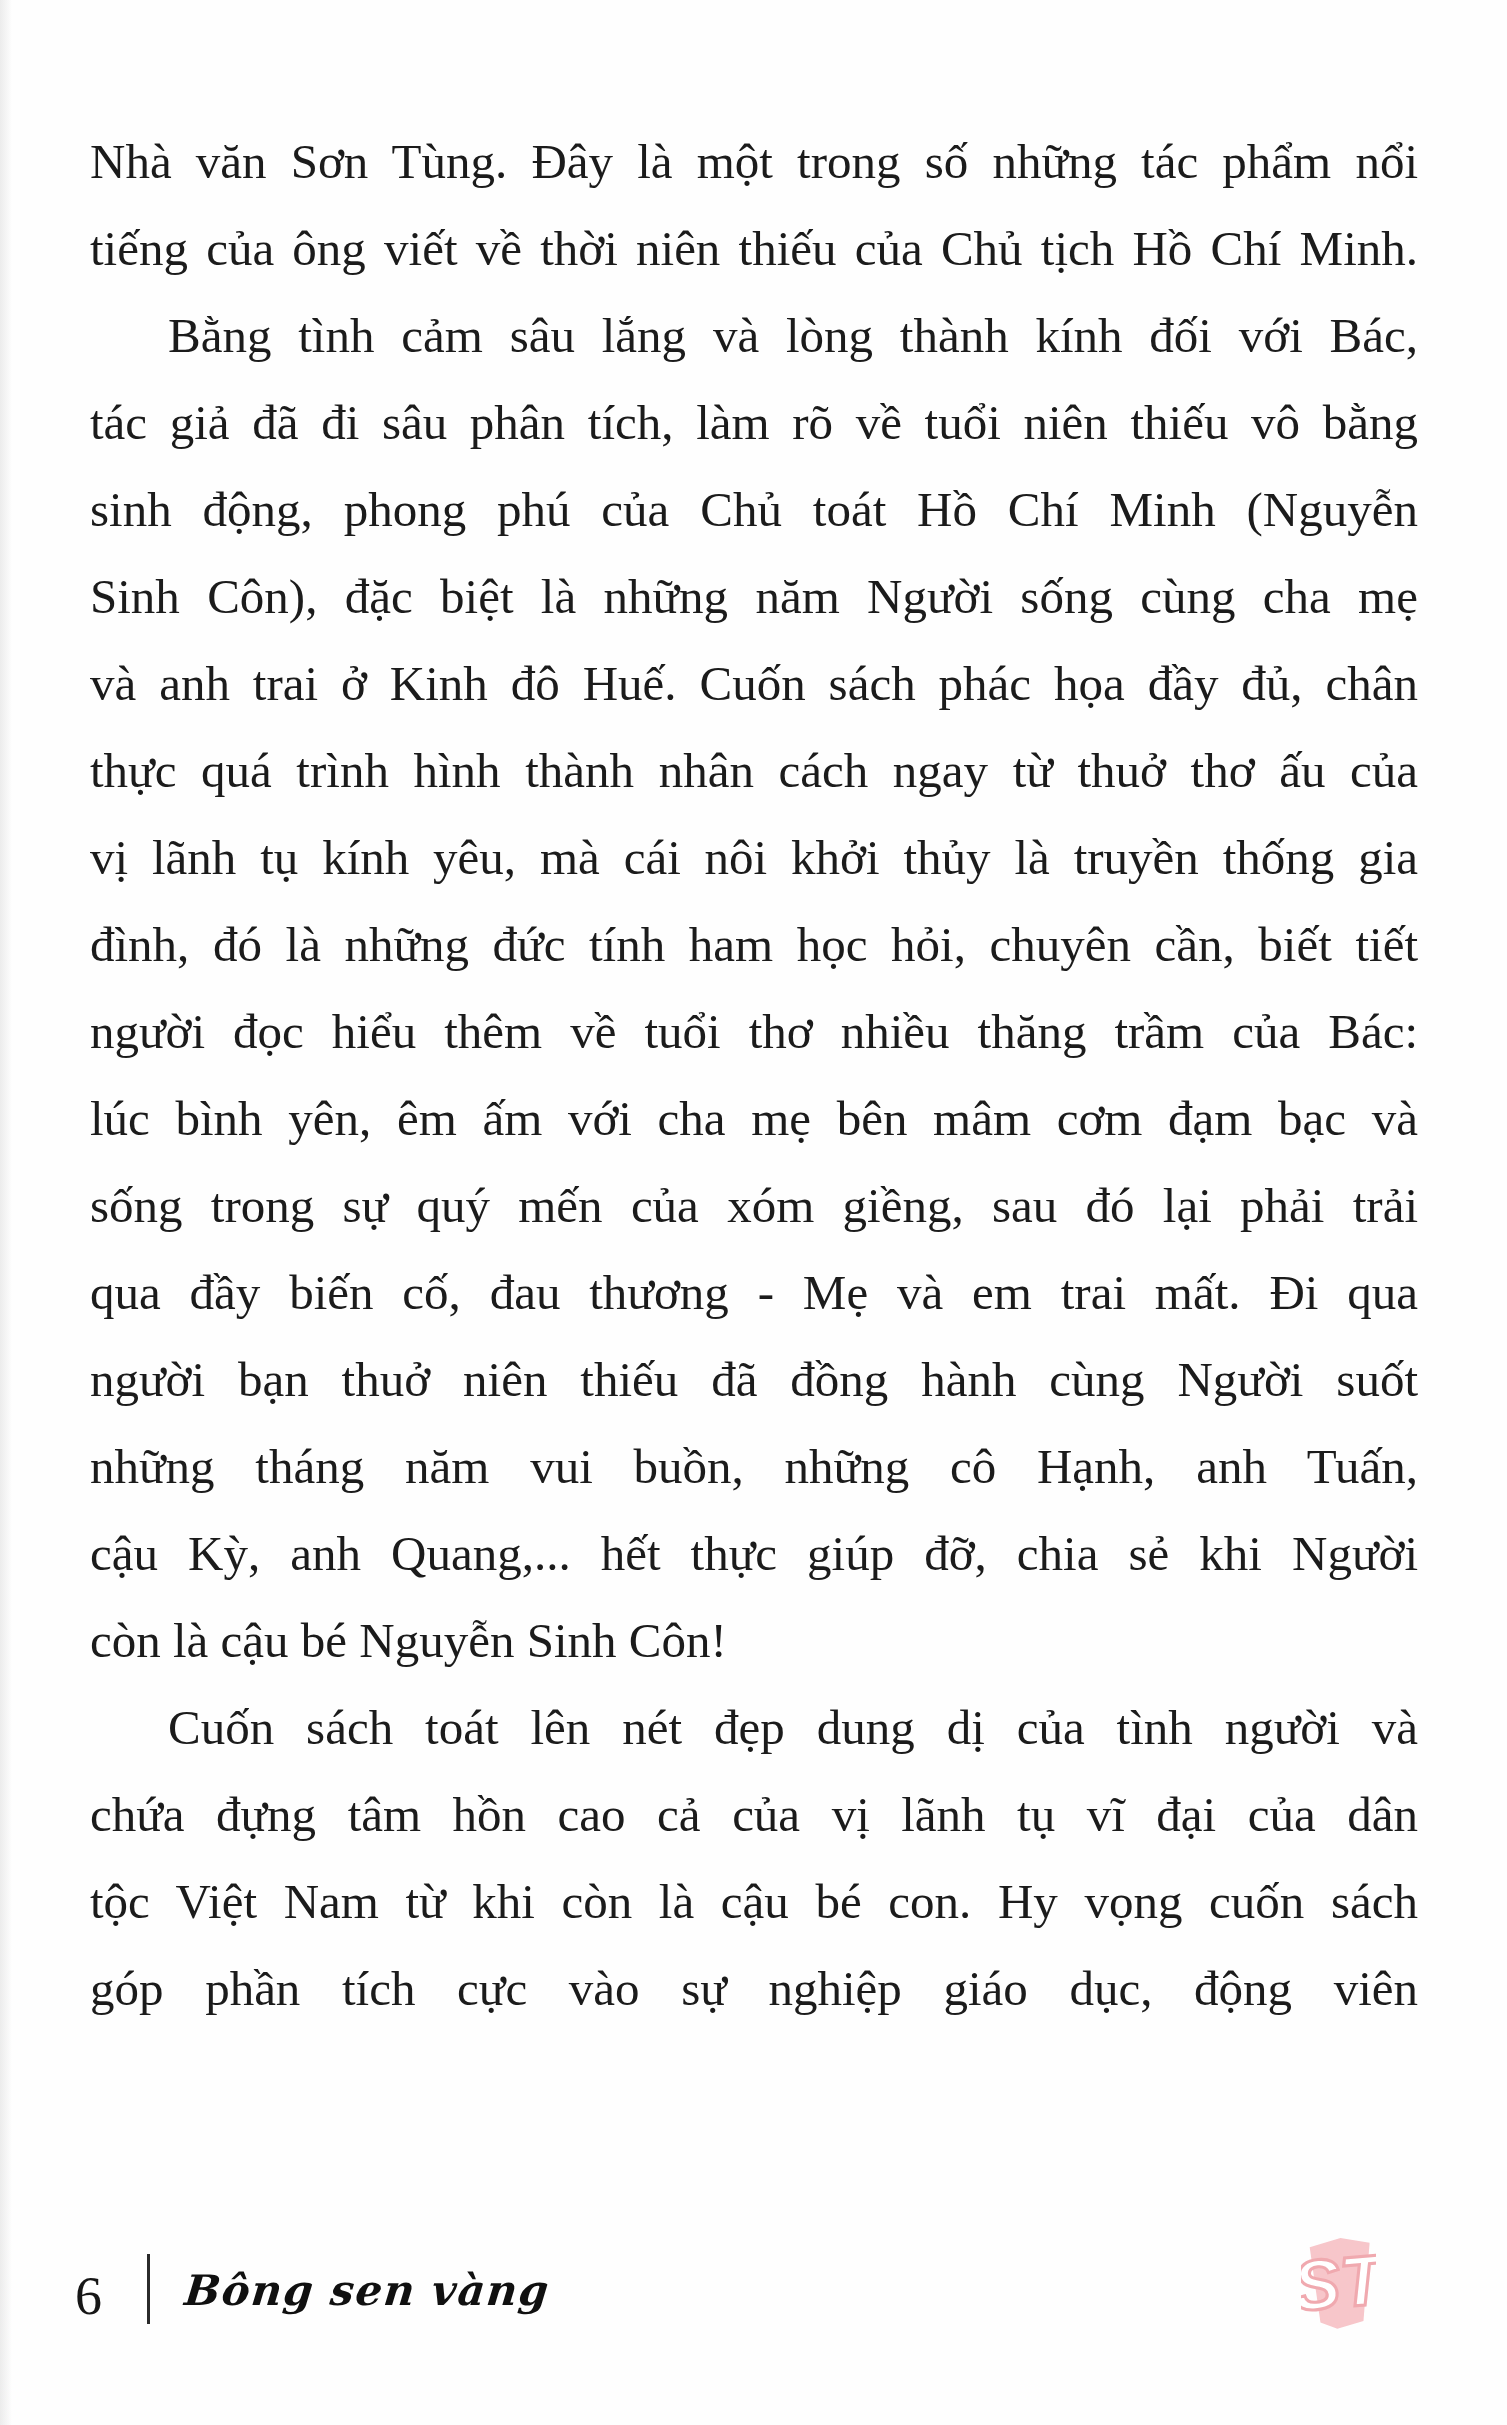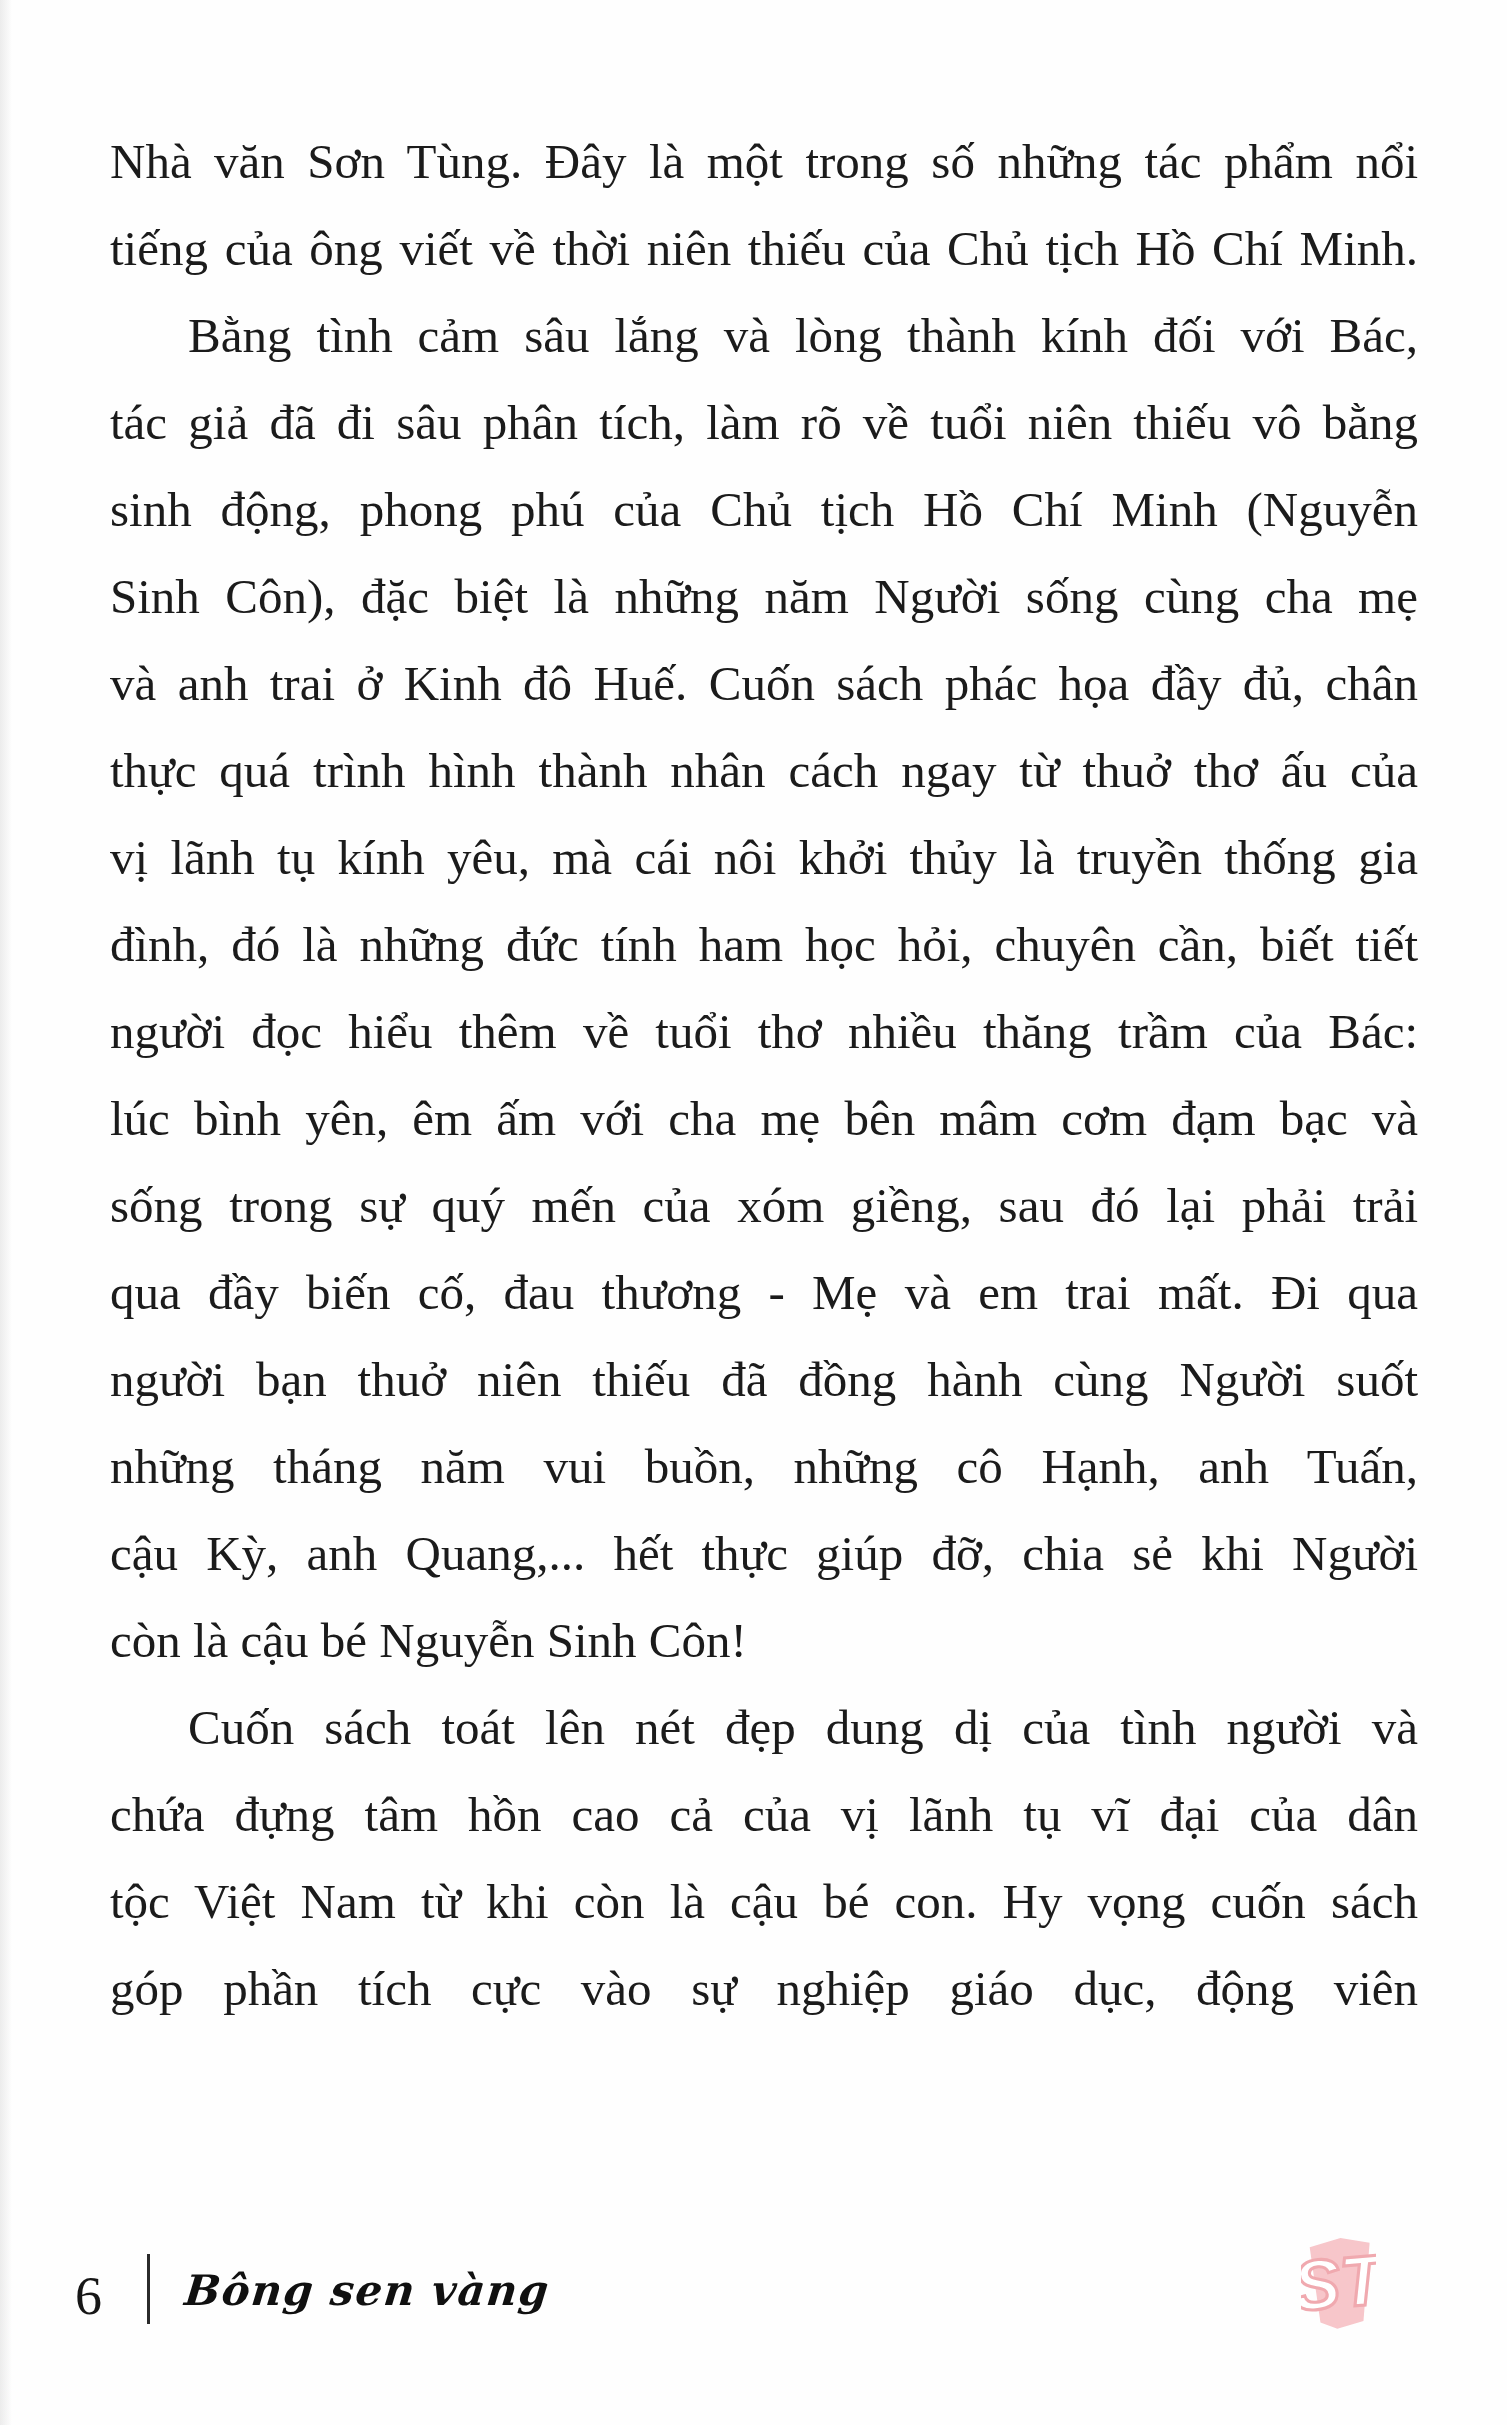--- a/index.html
+++ b/index.html
@@ -25,21 +25,20 @@
     line-height:87px;
     color:#1b1b1b;
     letter-spacing:0px;
   }
   .t-line{
     height:87px;
     text-align:justify;
     text-align-last:justify;
     white-space:normal;
     overflow:visible;
-    margin-left:20px;
   }
   .t-line.start-par{ text-indent:78px;font-family:Liberation Serif, serif; }
   .t-line.par-end{ text-align:center; text-align-last:left; }
   .footer{ position:absolute; left:0; top:2233px; width:1507px; height:119px; }
   .page-num{
     position:absolute; left:75px; top:36px;
     font-size:54px; line-height:1; color:#161616;
   }
   .footer-divider{
     position:absolute; left:147px; top:21px;
@@ -62,21 +61,21 @@
 <body>
 
 <div class="page">
   <div class="scan-edge"></div>
 
   <div class="body-text">
     <div class="t-line">Nhà văn Sơn Tùng. Đây là một trong số những tác phẩm nổi</div>
     <div class="t-line">tiếng của ông viết về thời niên thiếu của Chủ tịch Hồ Chí Minh.</div>
     <div class="t-line start-par">Bằng tình cảm sâu lắng và lòng thành kính đối với Bác,</div>
     <div class="t-line">tác giả đã đi sâu phân tích, làm rõ về tuổi niên thiếu vô bằng</div>
-    <div class="t-line">sinh động, phong phú của Chủ tịch Hồ Chí Minh (Nguyễn</div>
+    <div class="t-line">sinh động, phong phú của Chủ toát Hồ Chí Minh (Nguyễn</div>
     <div class="t-line">Sinh Côn), đặc biệt là những năm Người sống cùng cha mẹ</div>
     <div class="t-line">và anh trai ở Kinh đô Huế. Cuốn sách phác họa đầy đủ, chân</div>
     <div class="t-line">thực quá trình hình thành nhân cách ngay từ thuở thơ ấu của</div>
     <div class="t-line">vị lãnh tụ kính yêu, mà cái nôi khởi thủy là truyền thống gia</div>
     <div class="t-line">đình, đó là những đức tính ham học hỏi, chuyên cần, biết tiết</div>
     <div class="t-line">người đọc hiểu thêm về tuổi thơ nhiều thăng trầm của Bác:</div>
     <div class="t-line">lúc bình yên, êm ấm với cha mẹ bên mâm cơm đạm bạc và</div>
     <div class="t-line">sống trong sự quý mến của xóm giềng, sau đó lại phải trải</div>
     <div class="t-line">qua đầy biến cố, đau thương - Mẹ và em trai mất. Đi qua</div>
     <div class="t-line">người bạn thuở niên thiếu đã đồng hành cùng Người suốt</div>

